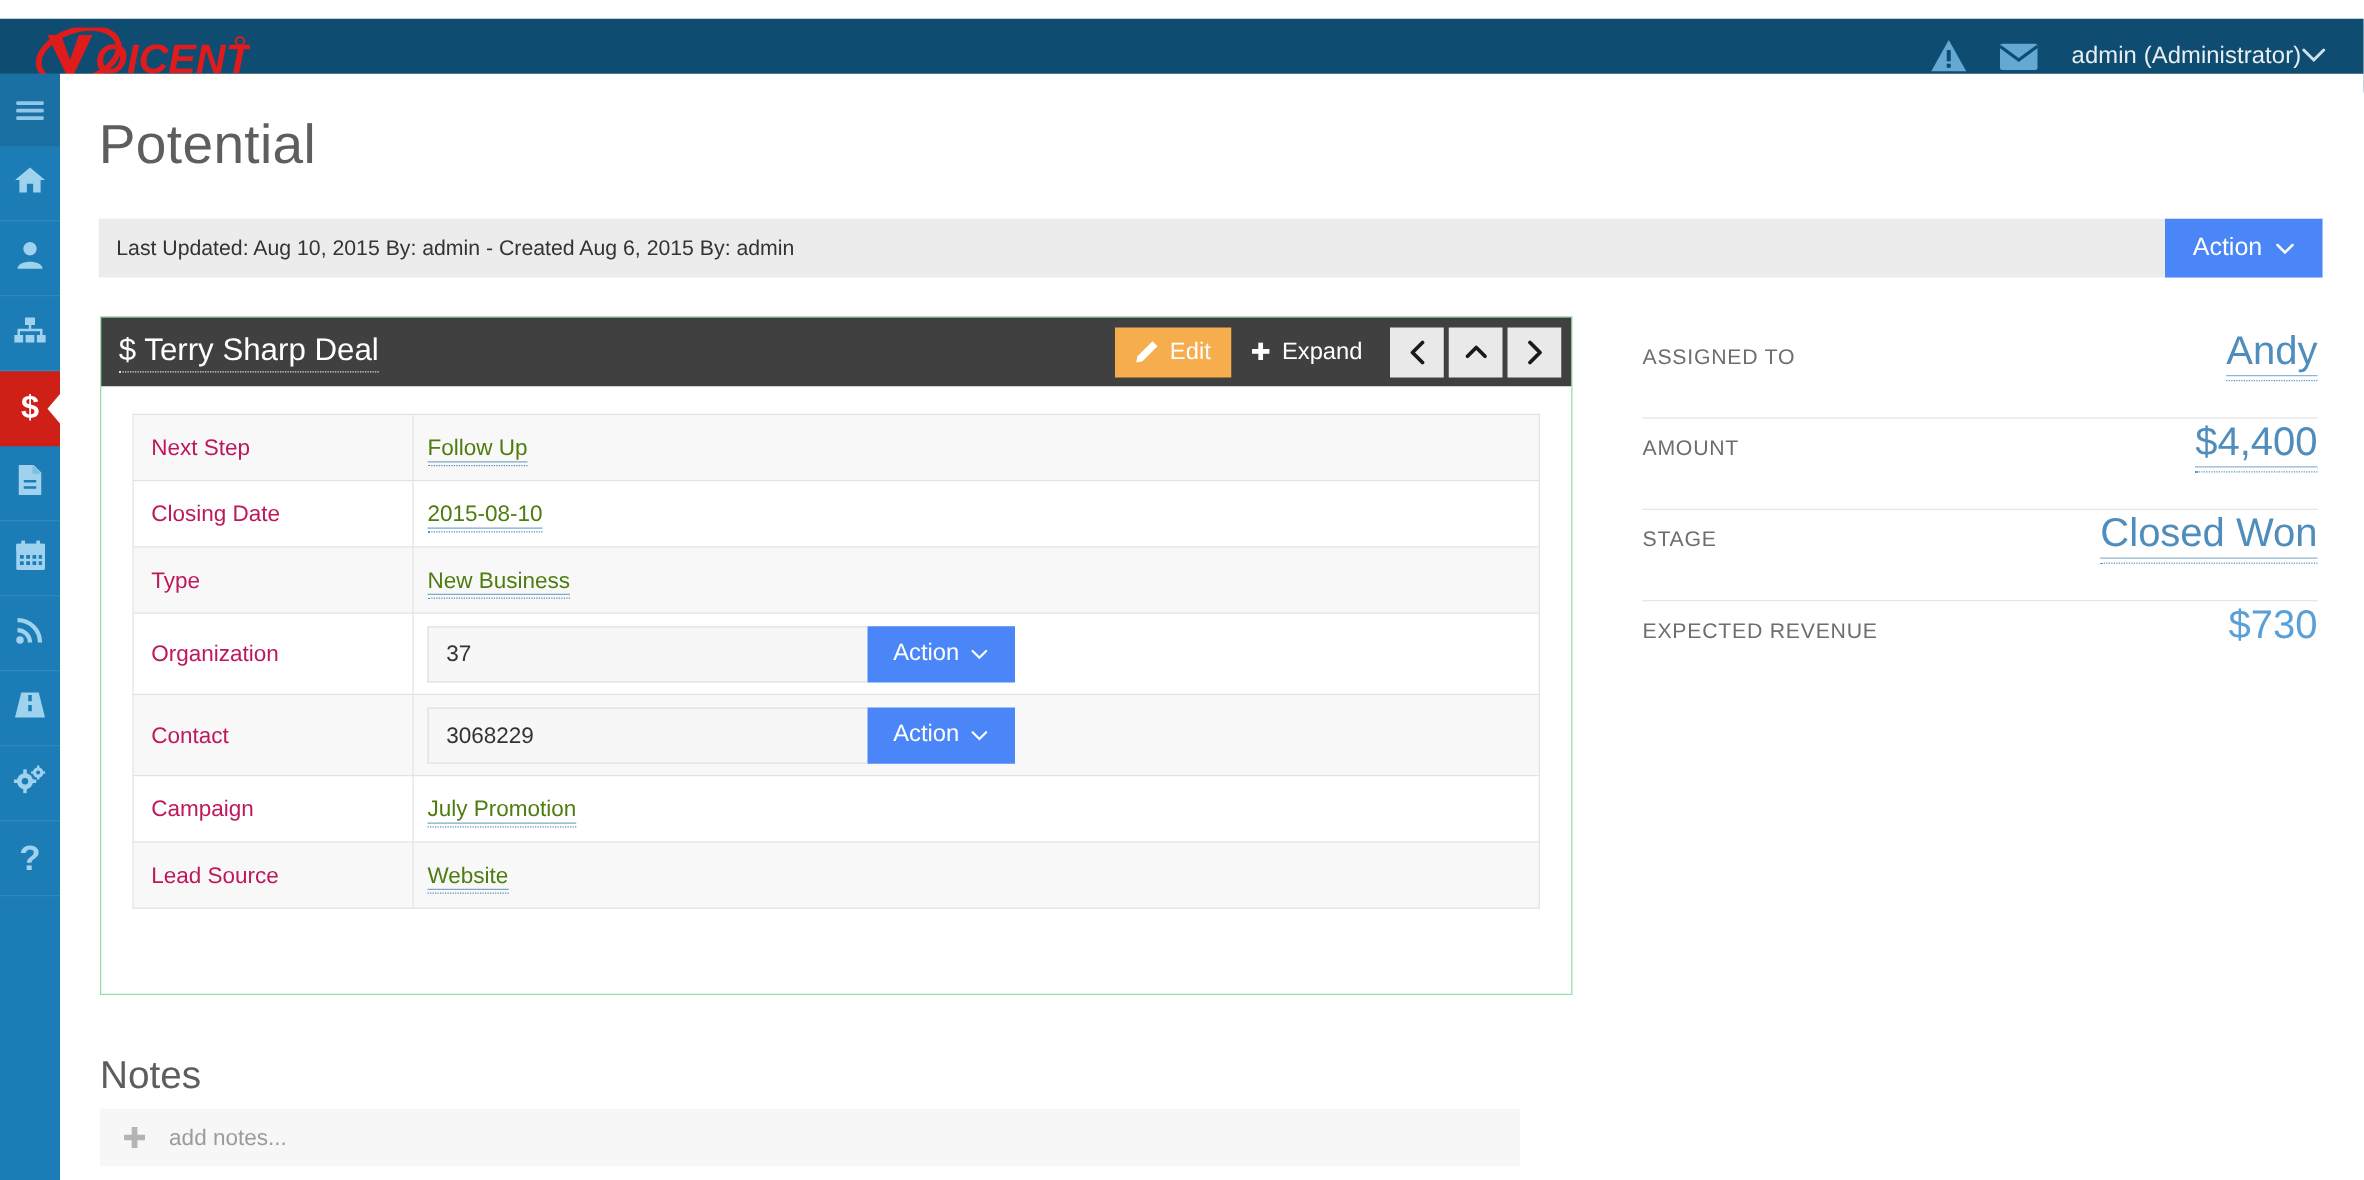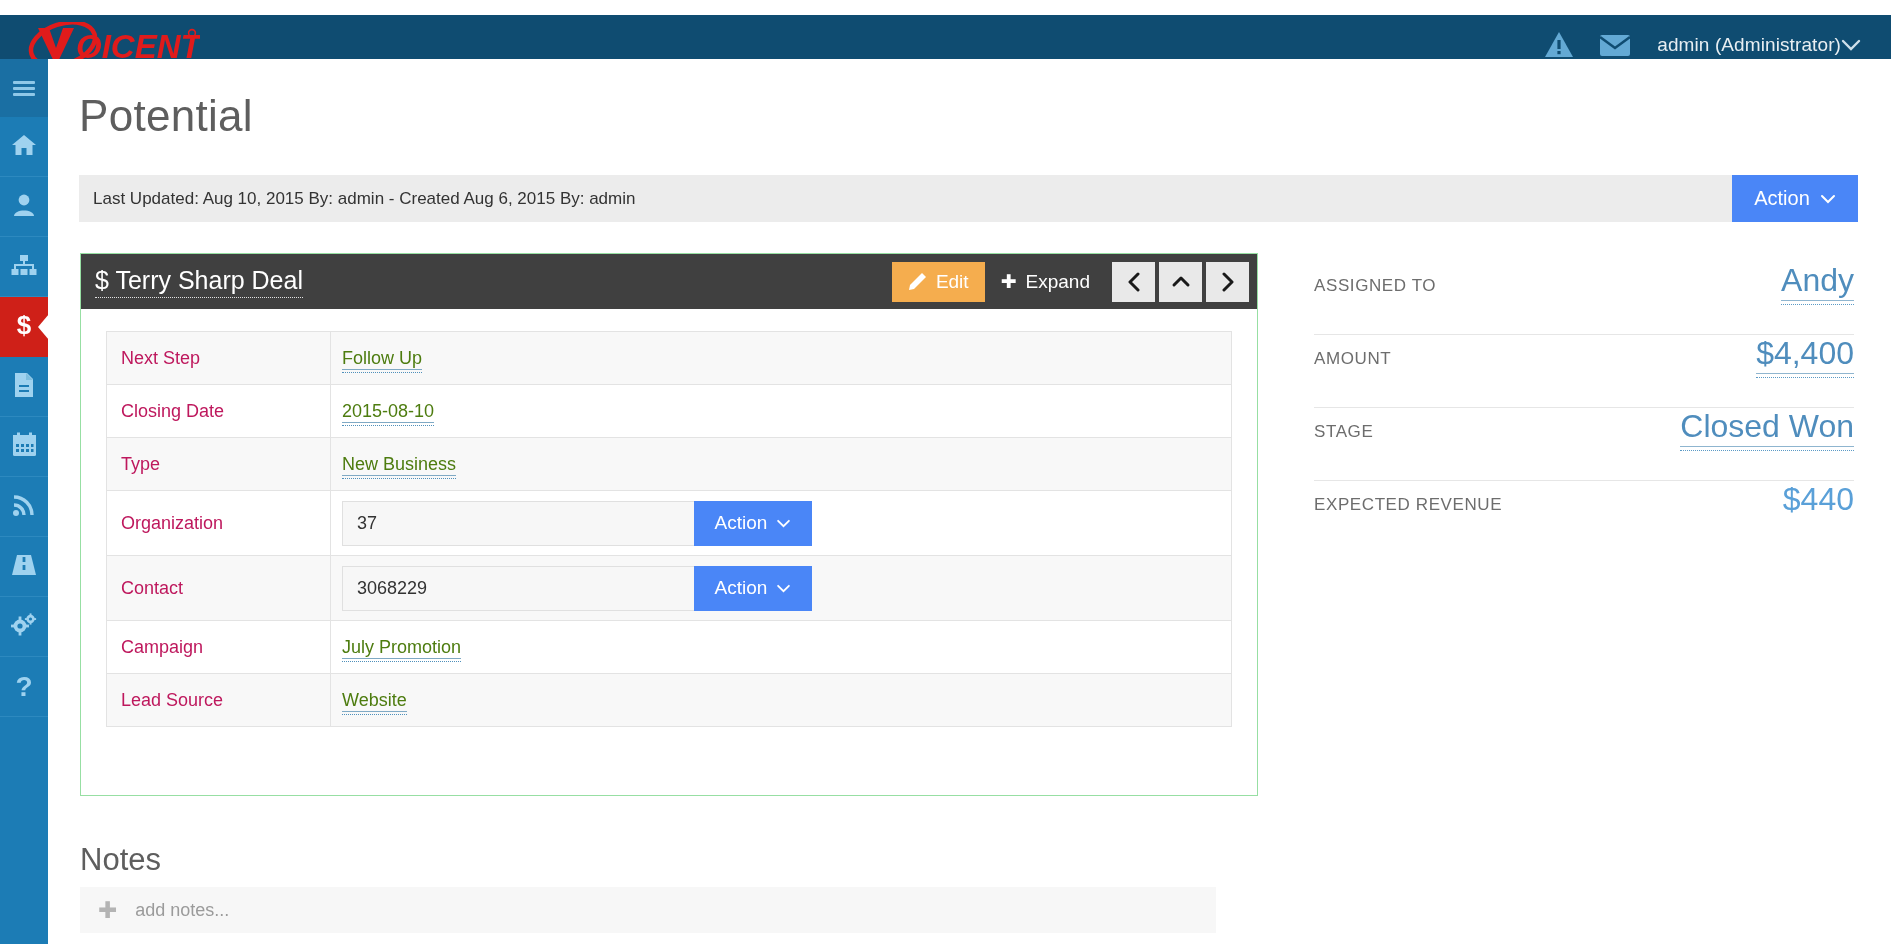--- a/index.html
+++ b/index.html
@@ -446,21 +446,21 @@
       <div class="srow">
         <span class="skey">AMOUNT</span>
         <span class="sval dotted">$4,400</span>
       </div>
       <div class="srow">
         <span class="skey">STAGE</span>
         <span class="sval dotted">Closed Won</span>
       </div>
       <div class="srow">
         <span class="skey">EXPECTED REVENUE</span>
-        <span class="sval plain">$440</span>
+        <span class="sval plain">$730</span>
       </div>
     </div>
 
     <div class="notes-title" style="left:32px; top:783px;">Notes</div>
     <div class="notes-add" style="left:32px; top:828px;">
       <span class="plus-icon">✚</span>
       <span class="notes-ph">add notes...</span>
     </div>
 
   </div>

